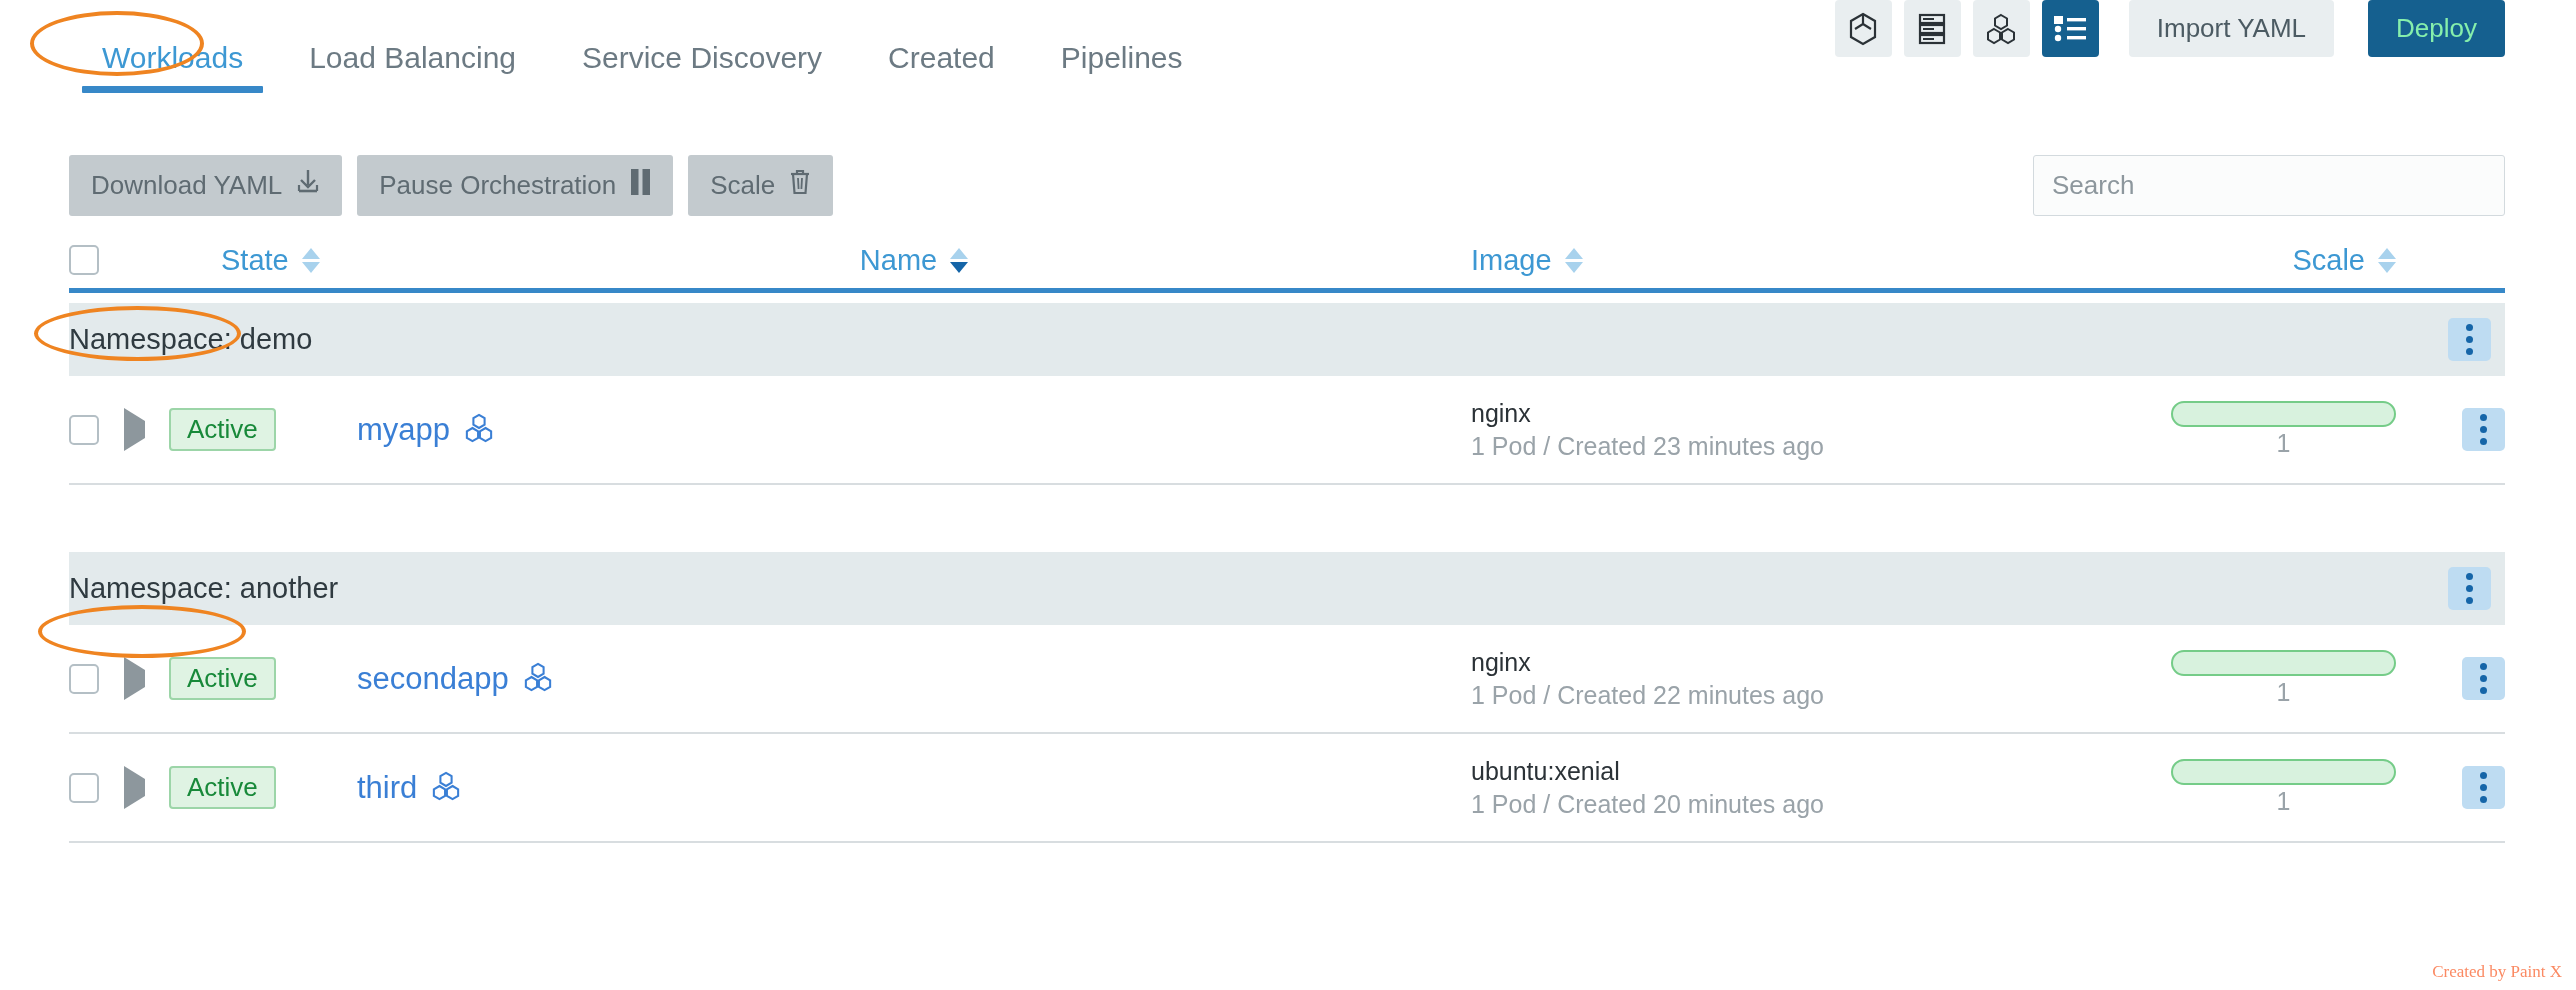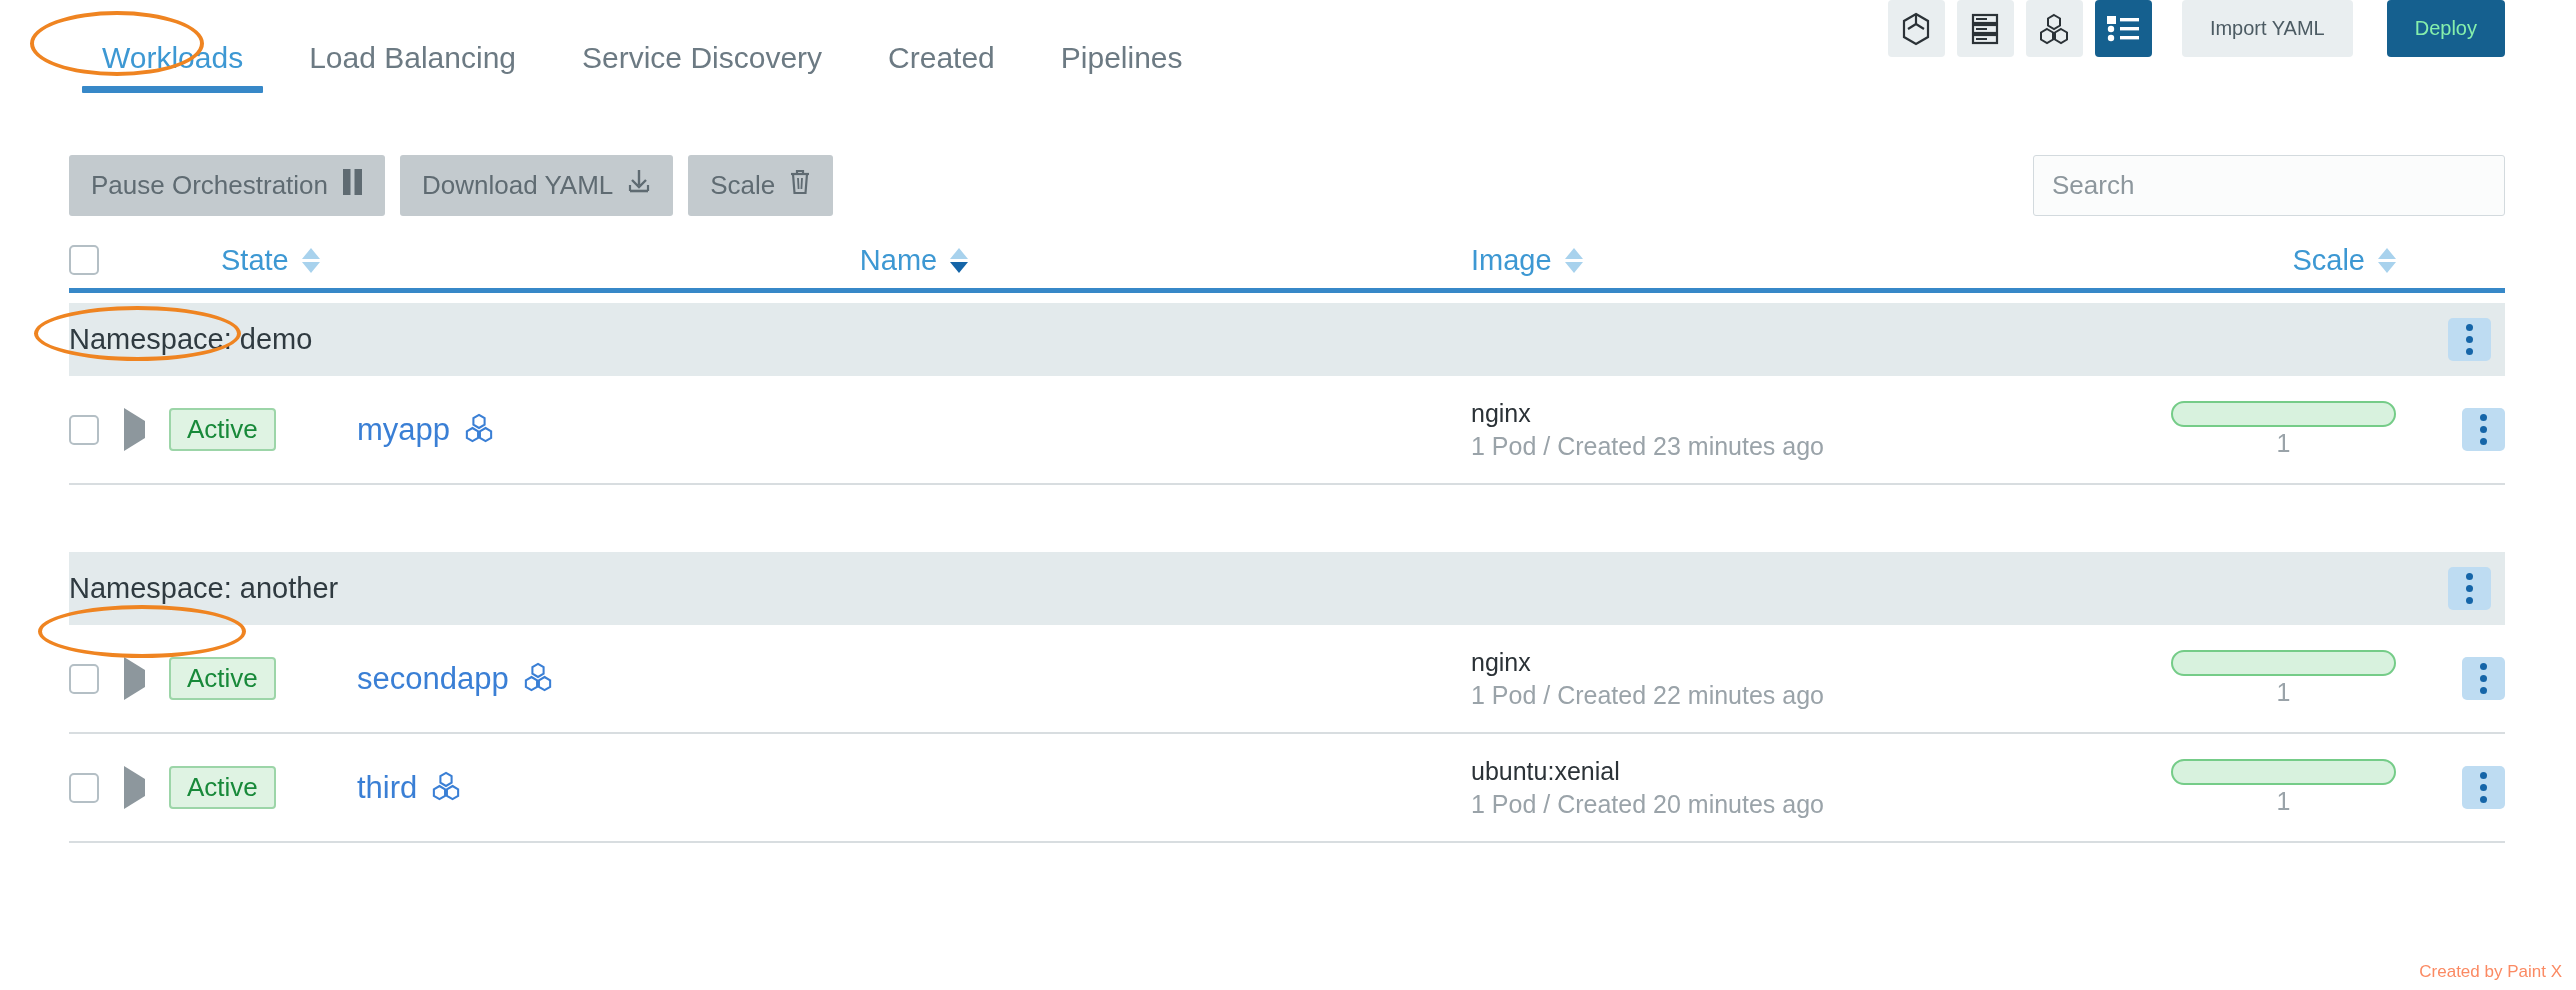--- a/index.html
+++ b/index.html
@@ -63,21 +63,21 @@
     cursor: pointer;
   }
   .icon-btn.selected { background: #15608f; }
   .icon-btn svg { display: block; }
 
   .text-btn {
     height: 57px;
     background: #e9eef0;
     border-radius: 4px;
     color: #4c5b63;
-    font-size: 20px;
+    font-size: 26px;
     padding: 0 28px;
     display: flex;
     align-items: center;
     justify-content: center;
     cursor: pointer;
     margin-left: 18px;
     white-space: nowrap;
   }
   .text-btn.primary {
     background: #15608f;
@@ -291,21 +291,21 @@
   }
   #annot-workloads { left: 30px;  top: 11px;  width: 174px; height: 65px; }
   #annot-ns-demo   { left: 34px;  top: 306px; width: 207px; height: 55px; }
   #annot-ns-another{ left: 38px;  top: 605px; width: 208px; height: 53px; }
 
   .watermark {
     position: absolute;
     right: 14px; bottom: 8px;
     font-size: 17px;
     color: #fb8a63;
-    font-family: Liberation Sans, sans-serif;
+    font-family: Liberation Serif, serif;
   }
 </style>
 </head>
 <body>
 
 <div class="topbar">
   <div class="tabs">
     <div class="tab active">Workloads</div>
     <div class="tab">Load Balancing</div>
     <div class="tab">Service Discovery</div>
@@ -355,35 +355,35 @@
         </svg>
       </span>
     </div>
     <div class="text-btn">Import YAML</div>
     <div class="text-btn primary">Deploy</div>
   </div>
 </div>
 
 <div class="toolbar">
   <div class="tool-btn">
-    <span>Pause Orchestration</span>
-    <span>
-      <svg width="21" height="26" viewBox="0 0 21 26">
-        <rect x="1" y="0" width="7.5" height="26" fill="#5f6b72"></rect>
-        <rect x="12.5" y="0" width="7.5" height="26" fill="#5f6b72"></rect>
-      </svg>
-    </span>
-  </div>
-  <div class="tool-btn">
     <span>Download YAML</span>
     <span>
       <svg width="24" height="26" viewBox="0 0 24 26">
         <path d="M12 1 L12 16 M5 11 L12 18 L19 11" fill="none" stroke="#5f6b72" stroke-width="2.4"></path>
         <path d="M3 22 L21 22" stroke="#5f6b72" stroke-width="2.6"></path>
         <path d="M3 16 L3 22 M21 16 L21 22" stroke="#5f6b72" stroke-width="2.2"></path>
+      </svg>
+    </span>
+  </div>
+  <div class="tool-btn">
+    <span>Pause Orchestration</span>
+    <span>
+      <svg width="21" height="26" viewBox="0 0 21 26">
+        <rect x="1" y="0" width="7.5" height="26" fill="#5f6b72"></rect>
+        <rect x="12.5" y="0" width="7.5" height="26" fill="#5f6b72"></rect>
       </svg>
     </span>
   </div>
   <div class="tool-btn">
     <span>Scale</span>
     <span>
       <svg width="22" height="26" viewBox="0 0 22 26">
         <path d="M2 5 L20 5" stroke="#5f6b72" stroke-width="2.2"></path>
         <path d="M8 5 L8 2 L14 2 L14 5" fill="none" stroke="#5f6b72" stroke-width="2.2"></path>
         <path d="M4 5 L5.5 24 L16.5 24 L18 5" fill="none" stroke="#5f6b72" stroke-width="2.2"></path>

